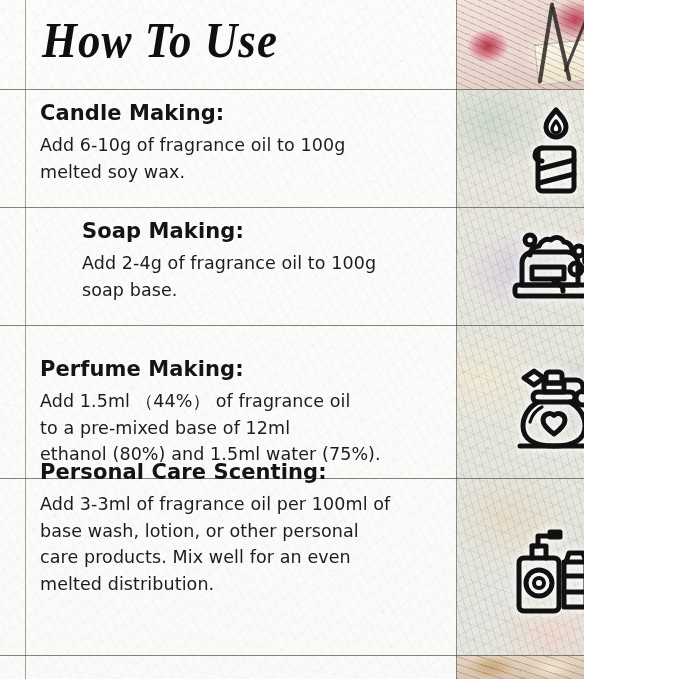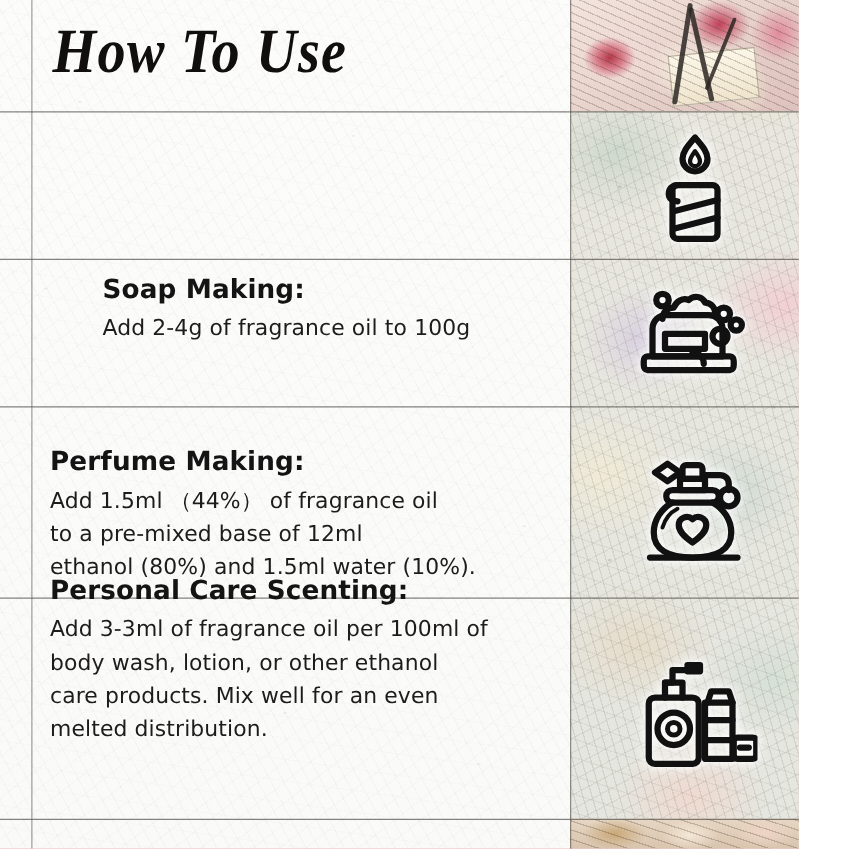--- a/index.html
+++ b/index.html
@@ -2,21 +2,21 @@
 <html><head>
 <meta charset="utf-8">
 <style>
   html,body{margin:0;padding:0;}
   body{
     width:679px;height:679px;overflow:hidden;
     font-family:"Liberation Sans",sans-serif;
     background:#ffffff;
   }
   .infographic{
-    position:relative;width:639px;height:679px;overflow:hidden;
+    position:relative;width:584px;height:679px;overflow:hidden;
     background:#ef4444;
   }
 
   
   .left-texture{
     position:absolute;left:0;top:0;width:456px;height:679px;
     background-color:#fbfbfa;
     background-image:
       radial-gradient(ellipse 70px 38px at 14% 12%, rgba(150,150,150,.16) 0 1px, rgba(0,0,0,0) 2px),
       radial-gradient(ellipse 52px 30px at 38% 6%, rgba(140,140,140,.13) 0 1px, rgba(0,0,0,0) 2px),
@@ -193,42 +193,50 @@
   <div class="vrule strip-edge"></div>
 
   <div class="hrule" style="top:89px;"></div>
   <div class="hrule" style="top:207px;"></div>
   <div class="hrule" style="top:325px;"></div>
   <div class="hrule" style="top:478px;"></div>
   <div class="hrule" style="top:655px;"></div>
 
   <div class="title">How To Use</div>
 
+  <div class="section" style="top:101px;">
+    <p class="sec-head">Candle Making:</p>
+    <p class="sec-body">
+      <span class="ln">Add 6-10g of fragrance oil to 100g</span>
+      <span class="ln">melted soy wax.</span>
+    </p>
+  </div>
 
   <div class="section" style="top:219px;margin-left:42px;">
     <p class="sec-head">Soap Making:</p>
     <p class="sec-body">
       <span class="ln">Add 2-4g of fragrance oil to 100g</span>
+      <span class="ln">soap base.</span>
     </p>
   </div>
 
   <div class="section" style="top:357px;">
     <p class="sec-head">Perfume Making:</p>
     <p class="sec-body">
       <span class="ln">Add 1.5ml （44%） of fragrance oil</span>
       <span class="ln">to a pre-mixed base of 12ml</span>
-      <span class="ln">ethanol (80%) and 1.5ml water (10%).</span>
+      <span class="ln">ethanol (80%) and 1.5ml water (75%).</span>
     </p>
   </div>
 
   <div class="section" style="top:460px;">
     <p class="sec-head">Personal Care Scenting:</p>
     <p class="sec-body">
       <span class="ln">Add 3-3ml of fragrance oil per 100ml of</span>
-      <span class="ln">body wash, lotion, or other ethanol</span>
+      <span class="ln">base wash, lotion, or other personal</span>
       <span class="ln">care products. Mix well for an even</span>
       <span class="ln">melted distribution.</span>
     </p>
   </div>
 
   <div class="icon-wrap" style="top:95px;height:112px;">
     <svg width="78" height="92" viewBox="0 0 78 92" fill="none" stroke="#111" stroke-width="5" stroke-linecap="round" stroke-linejoin="round">
       <path d="M39 5c-7 8-10 12-10 17a10 10 0 0 0 20 0c0-5-3-9-10-17z"></path>
       <path d="M39 16c-3 4-4 6-4 8a4 4 0 0 0 8 0c0-2-1-4-4-8z" stroke-width="3.5"></path>
       <path d="M25 43h28a4 4 0 0 1 4 4v35a4 4 0 0 1-4 4H25a4 4 0 0 1-4-4V47a4 4 0 0 1 4-4z"></path>

